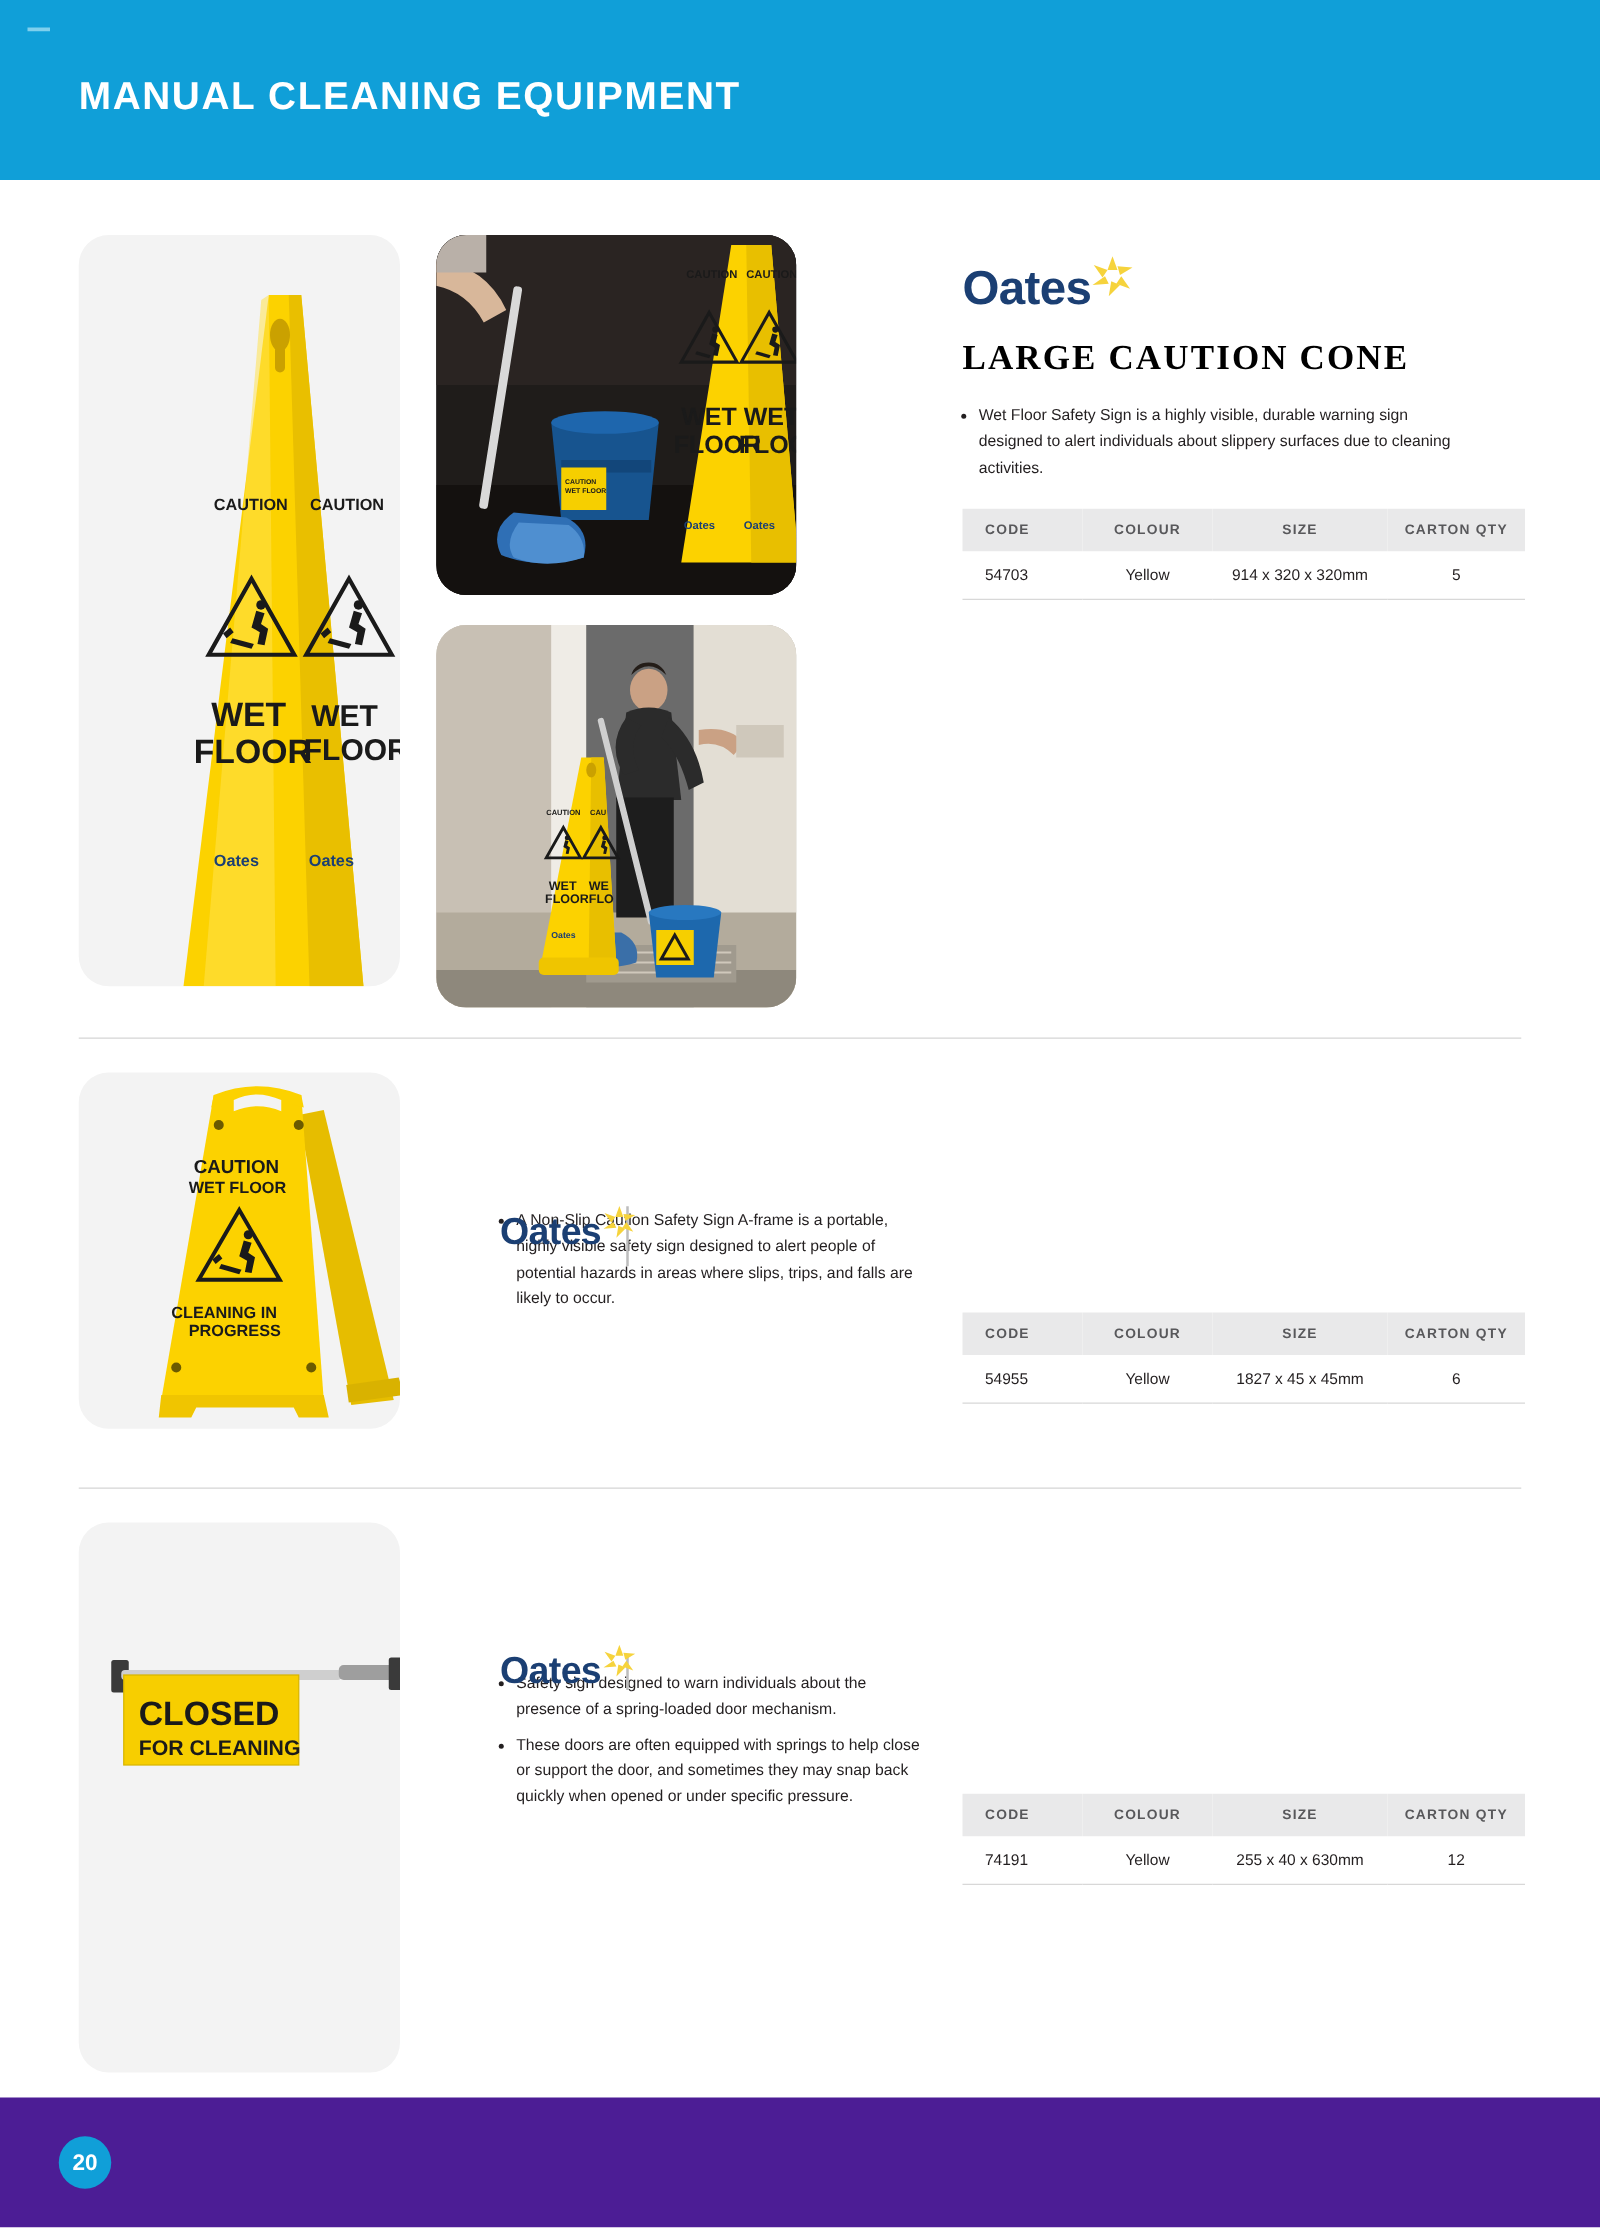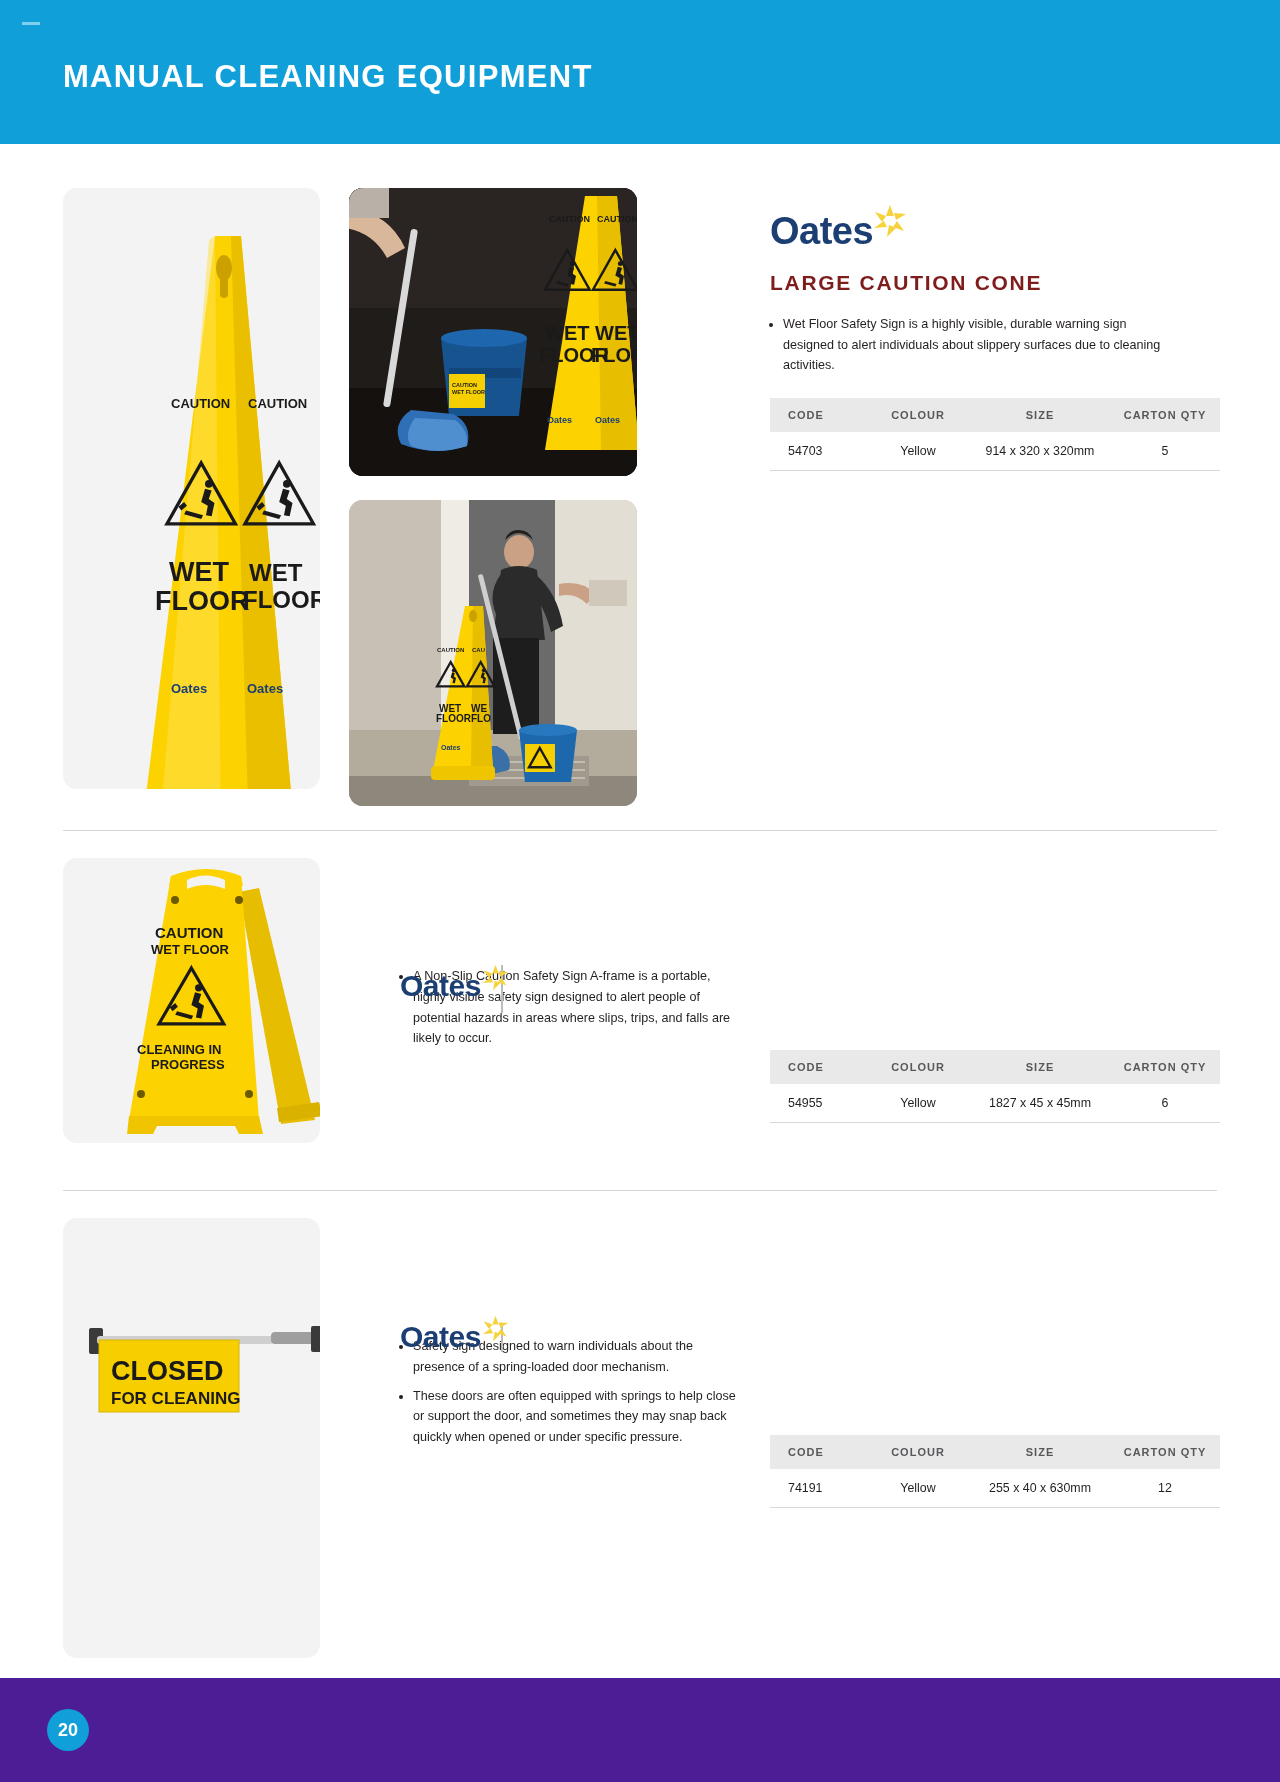--- a/index.html
+++ b/index.html
@@ -37,21 +37,21 @@
     top: 22px;
     width: 18px;
     height: 3px;
     background: #7fd0ed;
   }
 
   
   .photo {
     position: absolute;
     background: #f3f3f3;
-    border-radius: 14px;
+    border-radius: 24px;
     overflow: hidden;
     text-decoration: underline;
   }
 
   
   #cone-main-photo { left: 63px; top: 188px; width: 257px; height: 601px; }
   #cone-photo-2    { left: 349px; top: 188px; width: 288px; height: 288px; background:#1a1a1a; }
   #cone-photo-3    { left: 349px; top: 500px; width: 288px; height: 306px; background:#b9b2a6; }
 
   
@@ -61,26 +61,27 @@
     font-weight: bold;
     color: #1b3f73;
     letter-spacing: -0.5px;
   }
   .oates-burst {
     position: absolute;
   }
 
   
   .prod-title {
-    font-size: 21px;
+    font-size: 28px;
     font-weight: bold;
     letter-spacing: 1.7px;
-    color: #7f1d1d;
+    color: #000000;
     text-transform: uppercase;
     line-height: 1.23;
+    font-family: Liberation Serif, serif;
   }
 
   .bullets {
     font-size: 12.6px;
     line-height: 1.65;
     color: #231f20;
   }
   .bullets li { margin-bottom: 2px; }
   .bullets ul { margin: 0; padding-left: 13px; }
 

